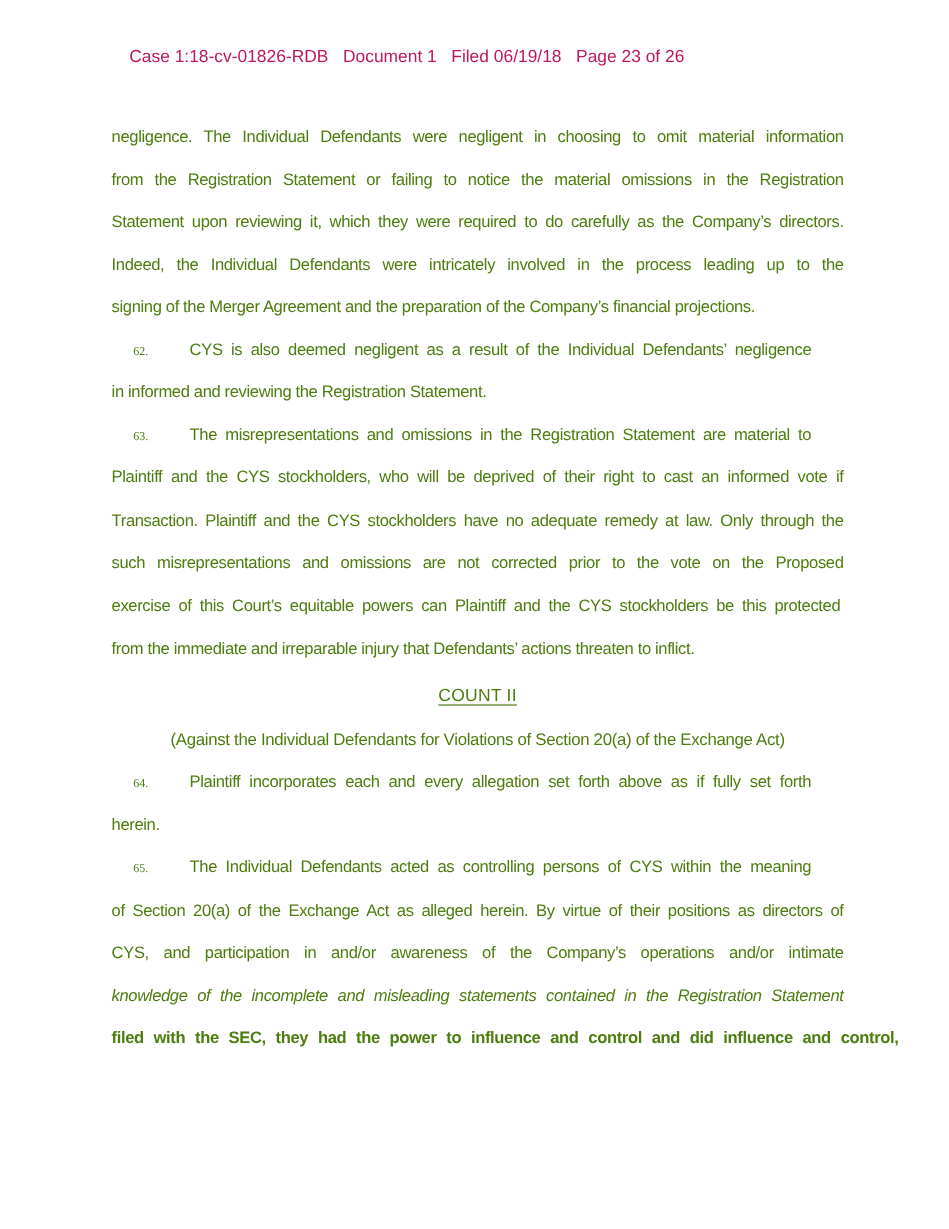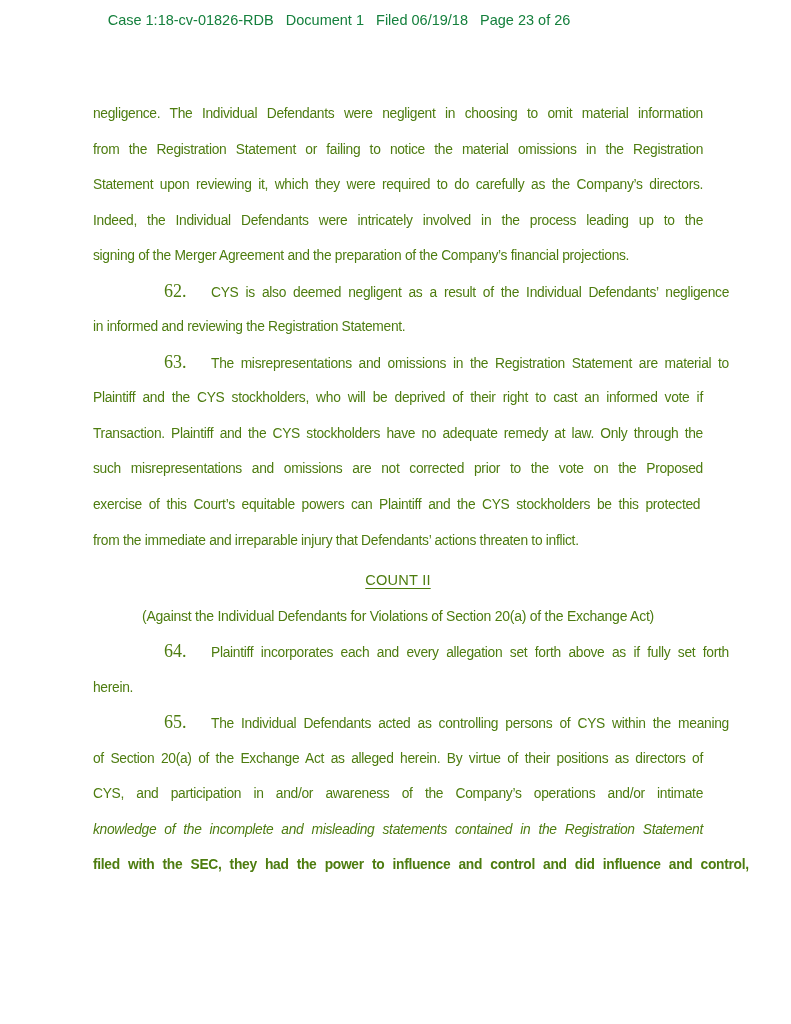--- a/index.html
+++ b/index.html
@@ -11,51 +11,51 @@
     position: relative;
     width: 791px;
     height: 1024px;
     background: #ffffff;
     color: #1a1a1a;
     font-family: "Liberation Sans", "DejaVu Sans", sans-serif;
     overflow: hidden;
   }
   .caption {
     position: absolute;
-    top: 12px;
+    top: 40px;
     left: 0;
     width: 678px;
     text-align: center;
     font-size: 14.5px;
     letter-spacing: 0px;
     white-space: pre;
-    color: #15803d;
+    color: #be185d;
   }
   .body-text {
     position: absolute;
     top: 96px;
     left: 93px;
     width: 610px;
     font-size: 13.8px;
     letter-spacing: -0.3px;
     color: #4d7c0f;
   }
   .line {
     position: relative;
     height: 35.56px;
     line-height: 35.56px;
     white-space: nowrap;
     overflow: visible;
   }
   .num {
     display: inline-block;
-    margin-left: 71px;
+    margin-left: 18px;
     width: 47px;
     font-family: "Liberation Serif", "DejaVu Serif", serif;
-    font-size: 18px;
+    font-size: 10px;
     letter-spacing: 0px;
   }
   .lt { letter-spacing: -0.3px; }
   .count-heading {
     height: 35.56px;
     line-height: 35.56px;
     margin-top: 5px;
     text-align: center;
     font-size: 14.6px;
     letter-spacing: 0.2px;

